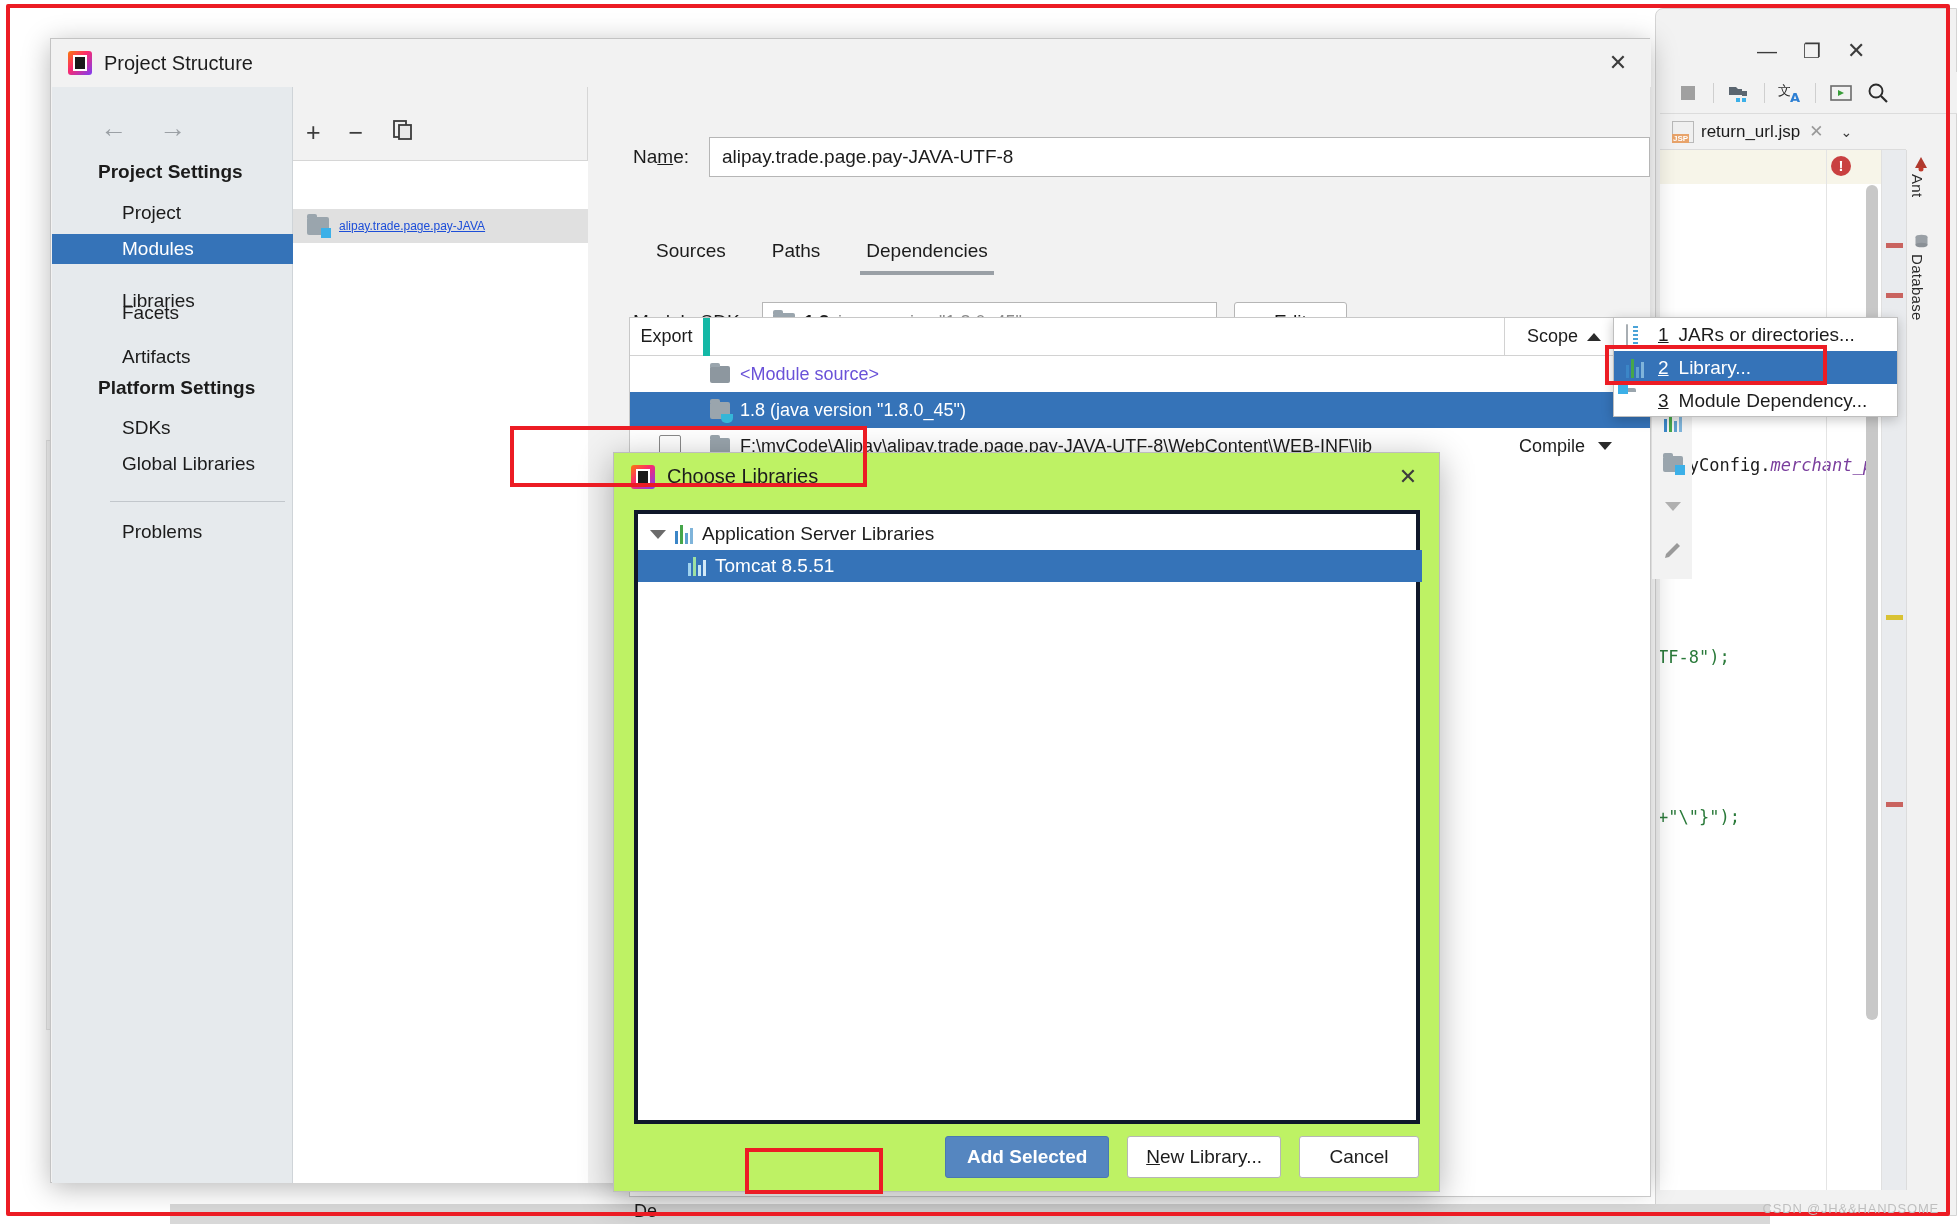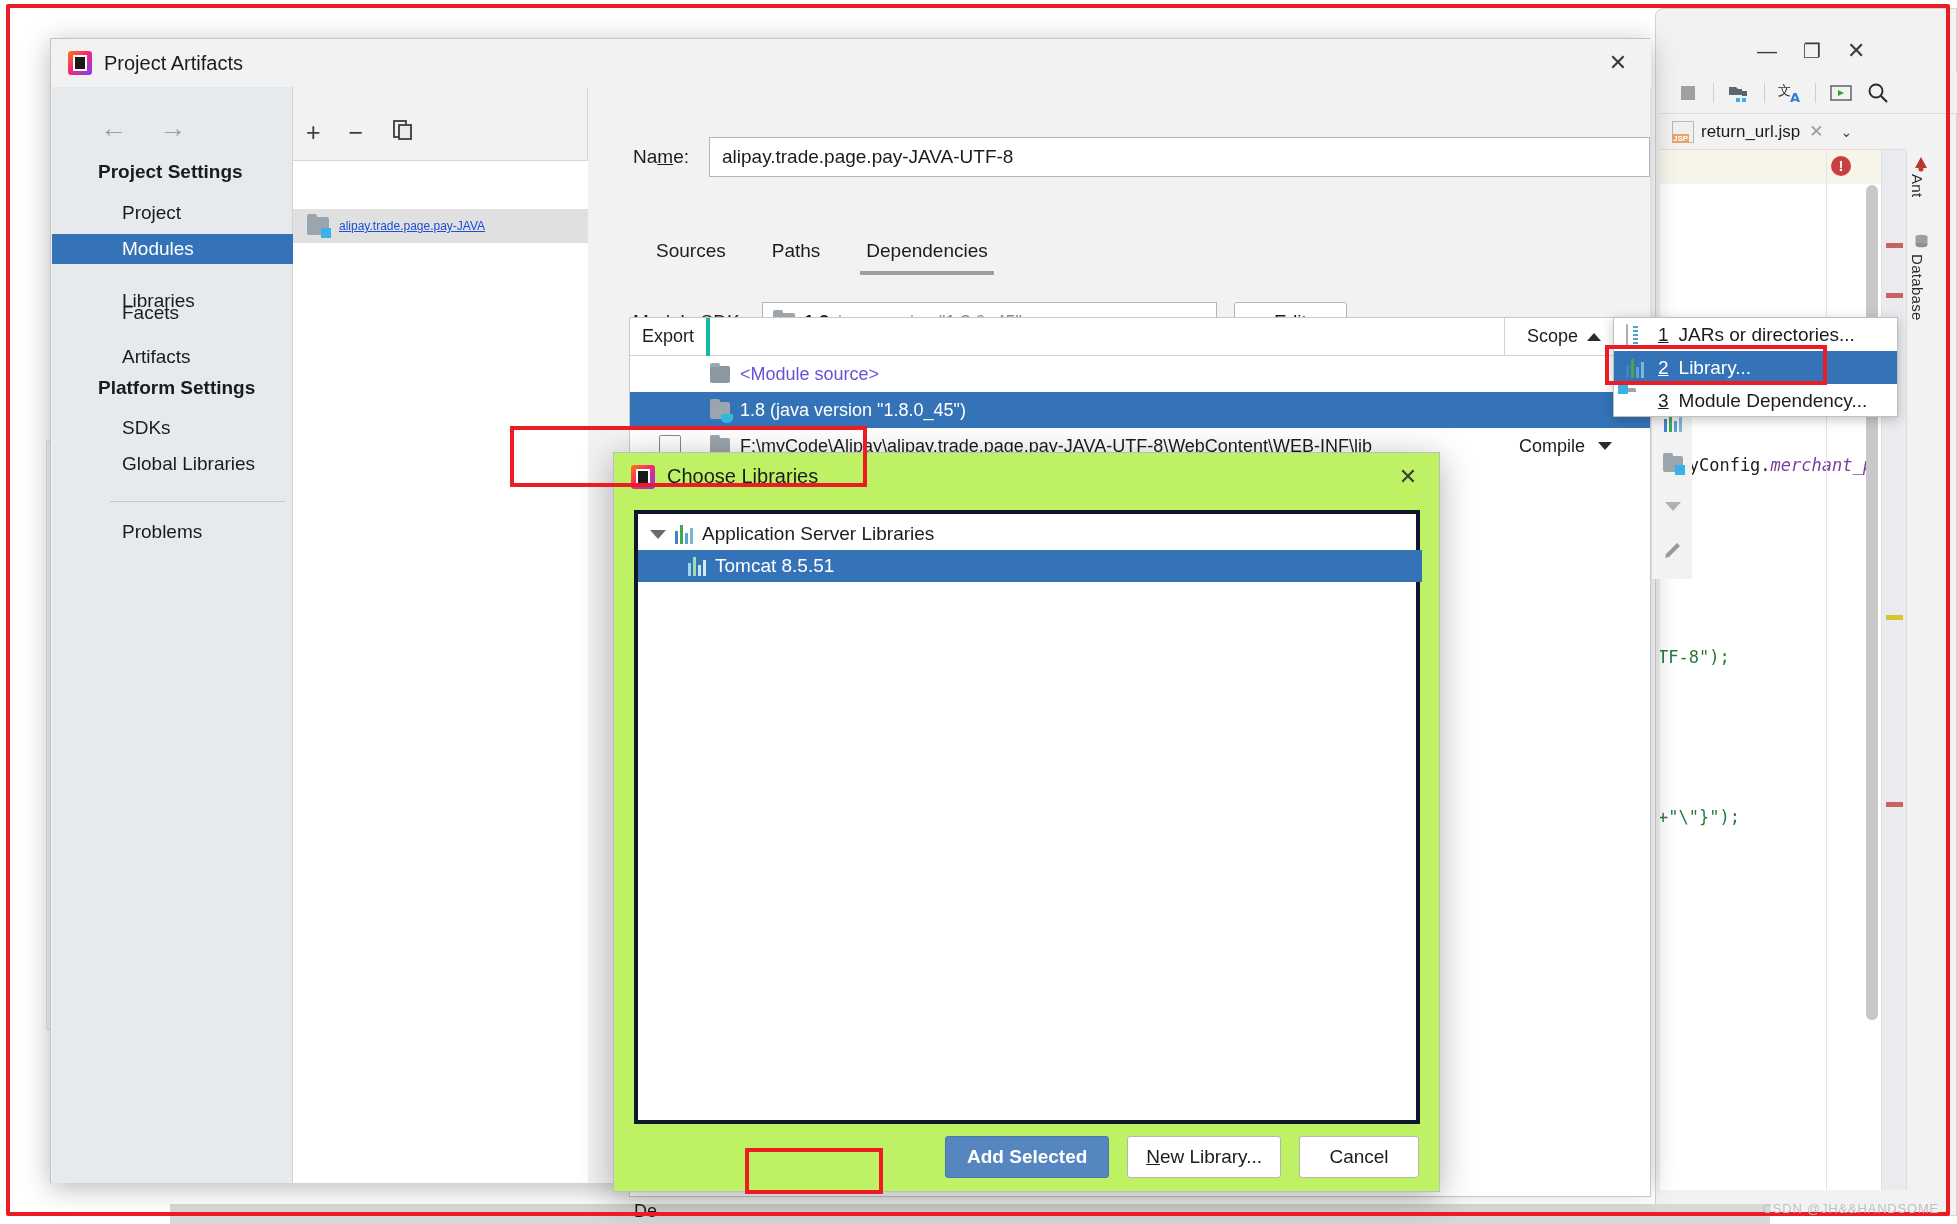--- a/index.html
+++ b/index.html
@@ -299,21 +299,21 @@
     overflow: hidden;
   }
   .dep-head {
     position: absolute; left: 0; top: 0; width: 1073px; height: 38px;
     background: #ffffff; border-bottom: 1px solid #d2d2d2;
     display: flex; align-items: center;
   }
   .dh-export {
     width: 80px; height: 38px; display: flex; align-items: center;
     justify-content: center; font-size: 18px; color: #1c1c1c;
-    border-right: 4px solid #14b8a6;
+    border-right: 7px solid #14b8a6;
   }
   .dh-spacer { flex: 1; }
   .dh-scope {
     width: 148px; height: 38px; display: flex; align-items: center;
     gap: 9px; padding-left: 22px; font-size: 18px; color: #1c1c1c;
     border-left: 1px solid #d2d2d2;
   }
   .sort-caret {
     width: 0; height: 0; border-left: 7px solid transparent;
     border-right: 7px solid transparent; border-bottom: 8px solid #2b2b2b;
@@ -575,21 +575,21 @@
     </div>
   </div>
 
   <div class="bottom-strip"></div>
   <div class="left-edge-strip"></div>
 
   <div class="ps-dialog">
 
     <div class="ps-title">
       <span class="ij-logo"></span>
-      <span class="ps-title-text">Project Artifacts</span>
+      <span class="ps-title-text">Project Structure</span>
     </div>
     <div class="ps-close">✕</div>
 
     <div class="ps-sidebar">
       <div class="nav-arrows">
         <span class="nav-arrow">←</span>
         <span class="nav-arrow">→</span>
       </div>
 
       <div class="sb-group" style="top:74px;">Project Settings</div>

